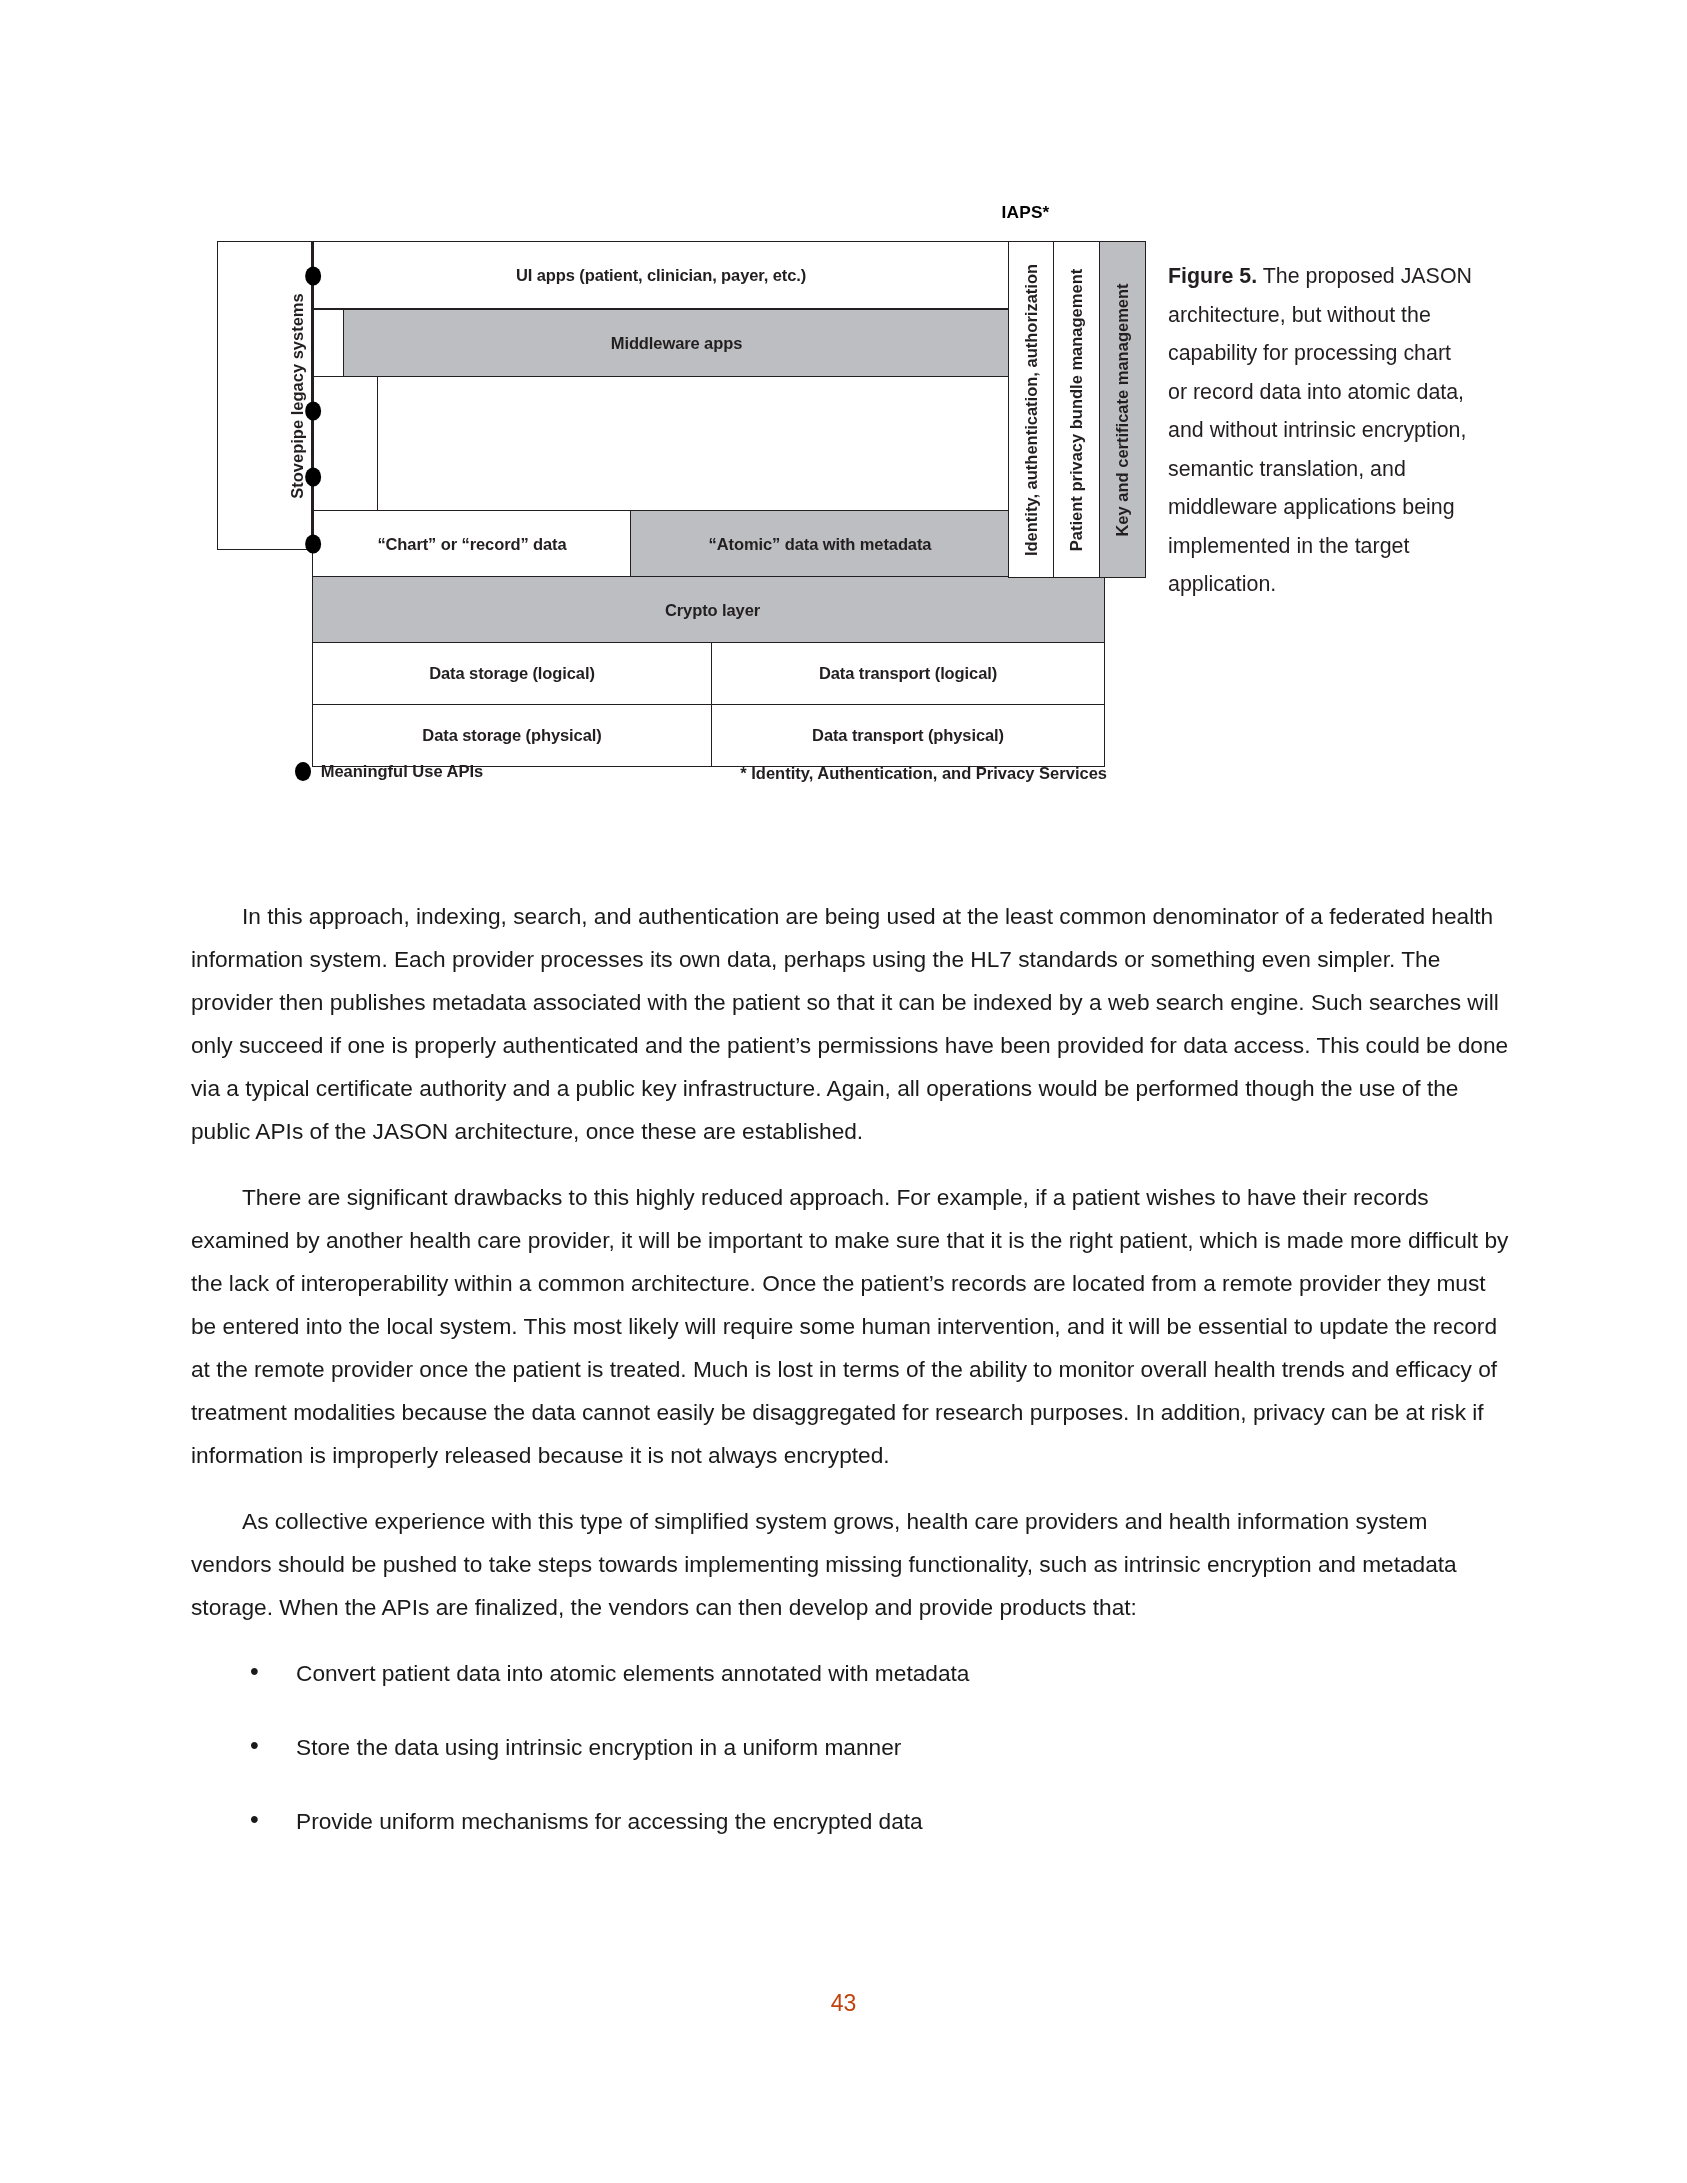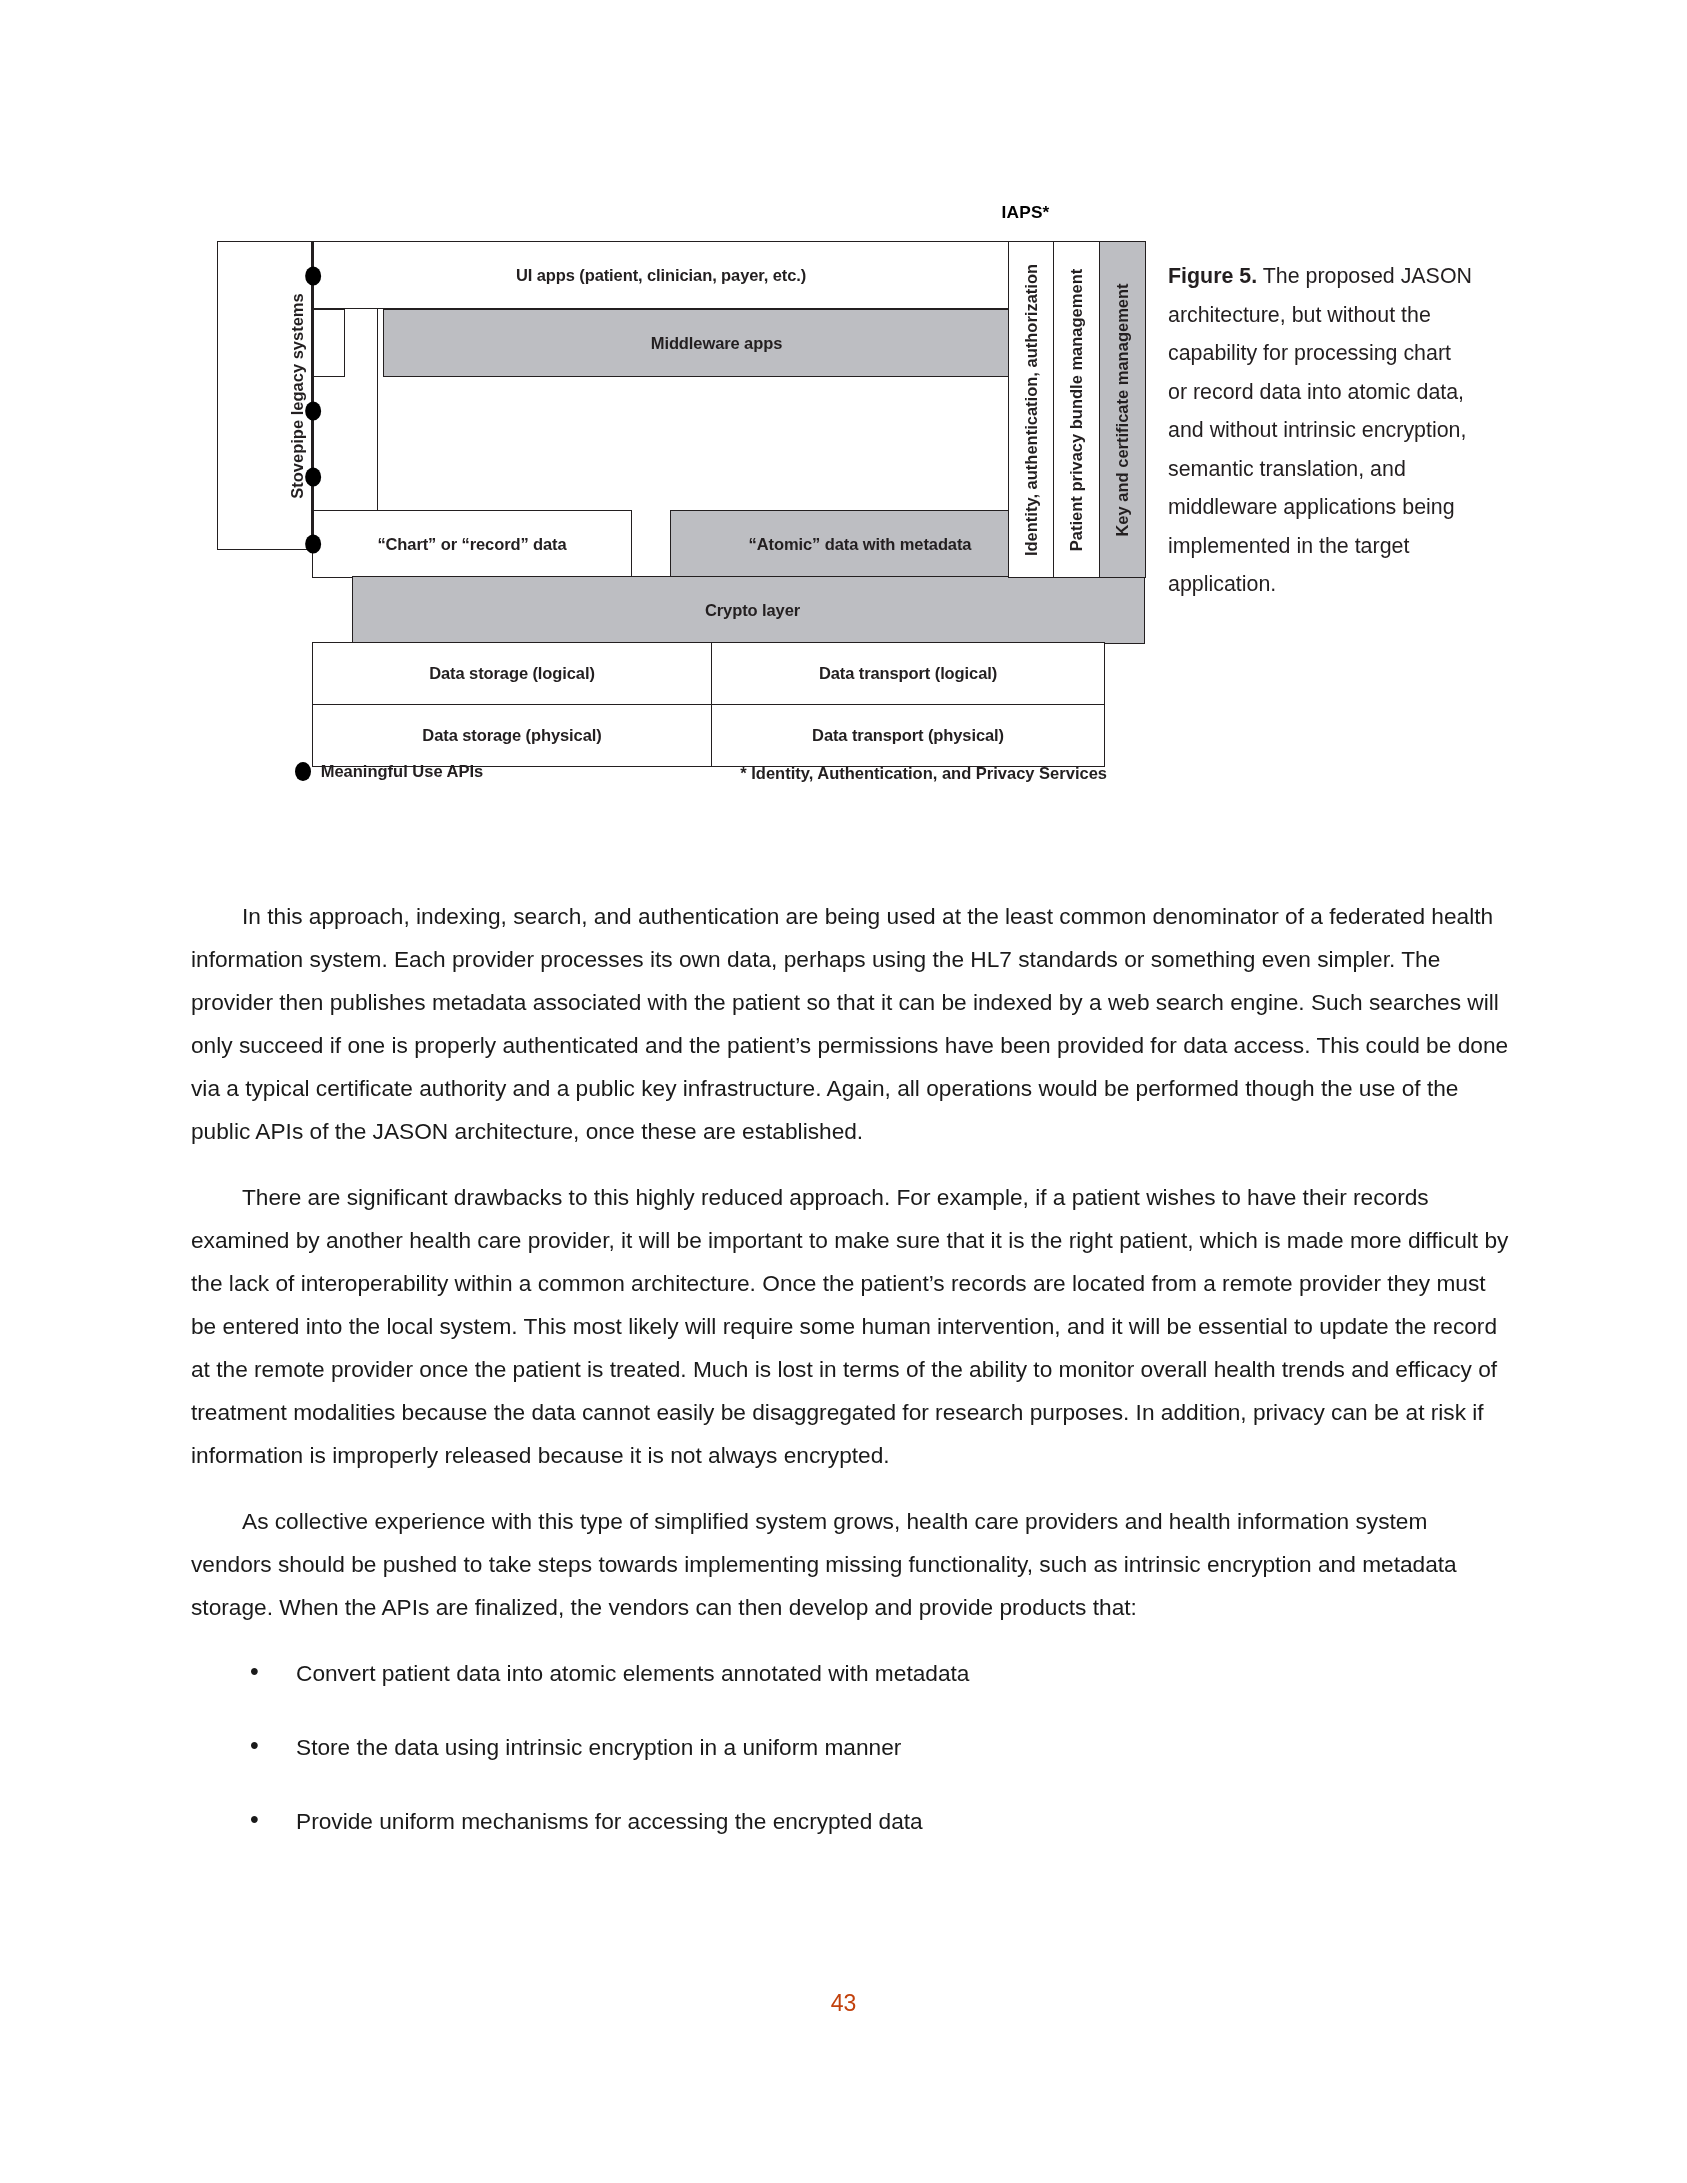--- a/index.html
+++ b/index.html
@@ -61,21 +61,21 @@
     border: 1.6px solid #231f20;
     background: #ffffff;
     display: flex;
     align-items: center;
     justify-content: center;
     font-size: 16.5px;
     font-weight: bold;
     letter-spacing: -0.1px;
     color: #231f20;
   }
-  .cell.gray { background: #bdbec2; margin-left: 40px; }
+  .cell.gray { background: #bdbec2; }
   .cell span { display: block; text-align: left; line-height: 1.12; }
 
   
   .stovepipe {
     position: absolute;
     left: 0px; top: 0px;
     width: 161px; height: 309px;
     box-sizing: border-box;
     border: 1.6px solid #231f20;
     background: #ffffff;

